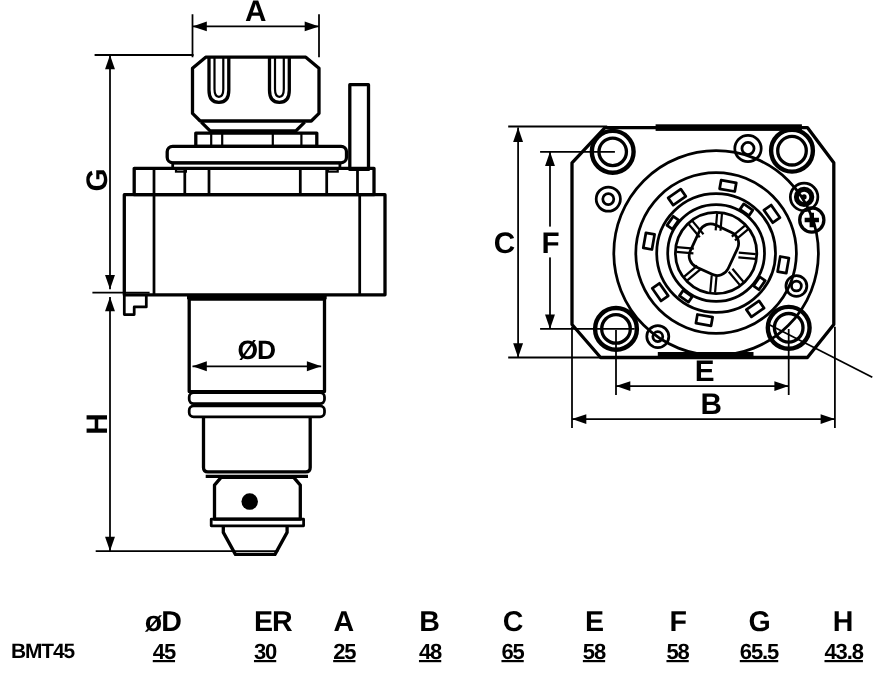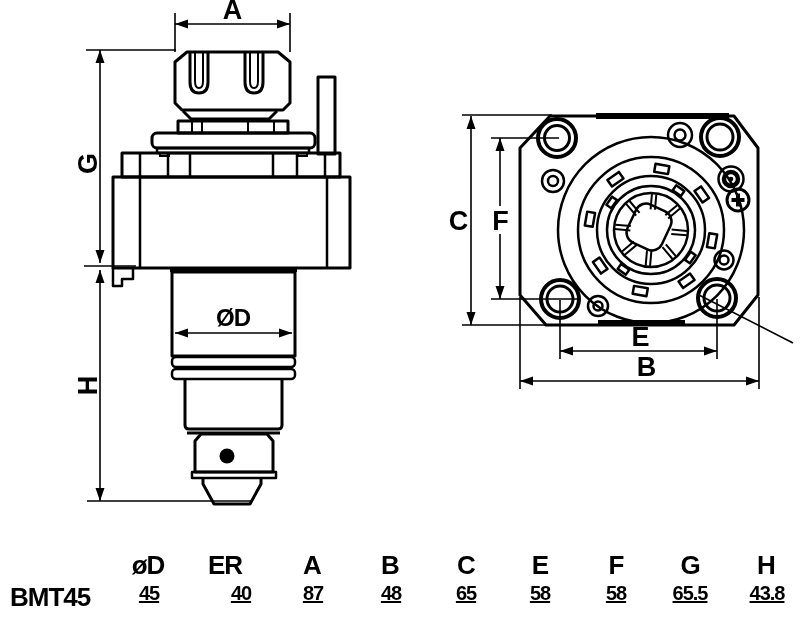--- a/index.html
+++ b/index.html
@@ -15,21 +15,21 @@
   .g4{stroke:#000;stroke-width:4;fill:none;}
   .dim{stroke:#000;stroke-width:1.6;fill:none;marker-start:url(#arr);marker-end:url(#arr);}
   .ext{stroke:#000;stroke-width:1.6;fill:none;}
   .fillk{fill:#000;stroke:none;}
   
   .tbl{position:absolute;left:0;top:540px;width:800px;height:79px;}
   .hc{position:absolute;transform:translateX(-50%);font-weight:700;font-size:26px;
       letter-spacing:-1px;top:10px;white-space:nowrap;}
   .vc{position:absolute;transform:translateX(-50%);font-weight:700;font-size:20px;
       letter-spacing:-1px;top:42px;white-space:nowrap;text-decoration:underline;}
-  .model{position:absolute;left:10px;top:42px;font-weight:700;font-size:26px;letter-spacing:-1px;}
+  .model{position:absolute;left:10px;top:42px;font-weight:700;font-size:19px;letter-spacing:-1px;}
 </style>
 </head>
 <body>
 
 <div class="canvas">
 
 <svg width="800" height="540" viewBox="0 0 800 540">
   <defs>
     <marker id="arr" viewBox="-14 -5 15 10" markerWidth="15" markerHeight="10" refX="0" refY="0" orient="auto-start-reverse" markerUnits="userSpaceOnUse">
       <path d="M0,0 L-13,4.5 L-13,-4.5 Z" fill="#000"></path>
@@ -243,33 +243,33 @@
 
     <path class="ext" d="M520,297 V389 M759,297 V389"></path>
     <path class="dim" d="M520,381 H759"></path>
     <text class="dl" x="646" y="376" text-anchor="middle">B</text>
   </g>
 </svg>
 
 
 <div class="tbl">
   <span class="hc" style="left:148px">øD</span>
-  <span class="hc" style="left:225px">ER</span>
+  <span class="hc" style="left:248px">ER</span>
   <span class="hc" style="left:312px">A</span>
   <span class="hc" style="left:390px">B</span>
   <span class="hc" style="left:466px">C</span>
   <span class="hc" style="left:540px">E</span>
   <span class="hc" style="left:616px">F</span>
   <span class="hc" style="left:690px">G</span>
   <span class="hc" style="left:766px">H</span>
 
   <span class="model">BMT45</span>
   <span class="vc" style="left:149px">45</span>
-  <span class="vc" style="left:241px">40</span>
-  <span class="vc" style="left:313px">87</span>
+  <span class="vc" style="left:241px">30</span>
+  <span class="vc" style="left:313px">25</span>
   <span class="vc" style="left:391px">48</span>
   <span class="vc" style="left:466px">65</span>
   <span class="vc" style="left:540px">58</span>
   <span class="vc" style="left:616px">58</span>
   <span class="vc" style="left:690px">65.5</span>
   <span class="vc" style="left:767px">43.8</span>
 </div>
 
 </div>
 

